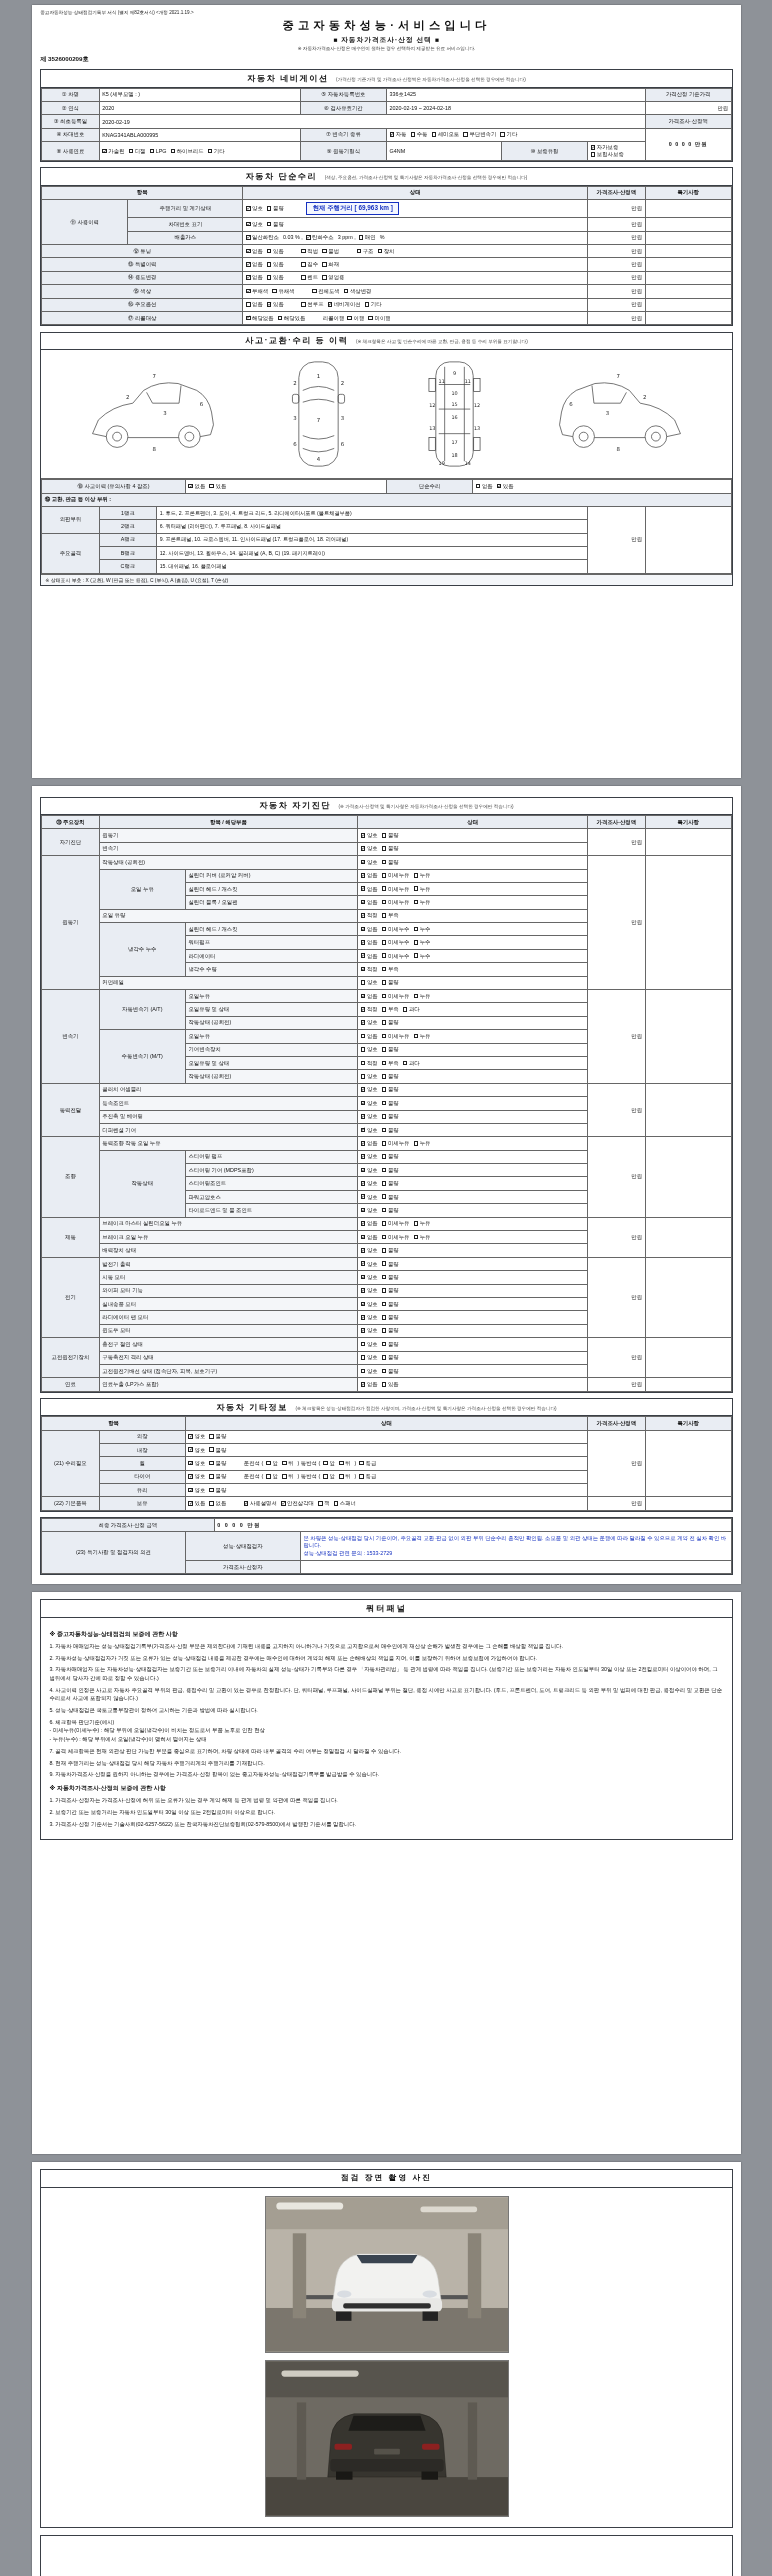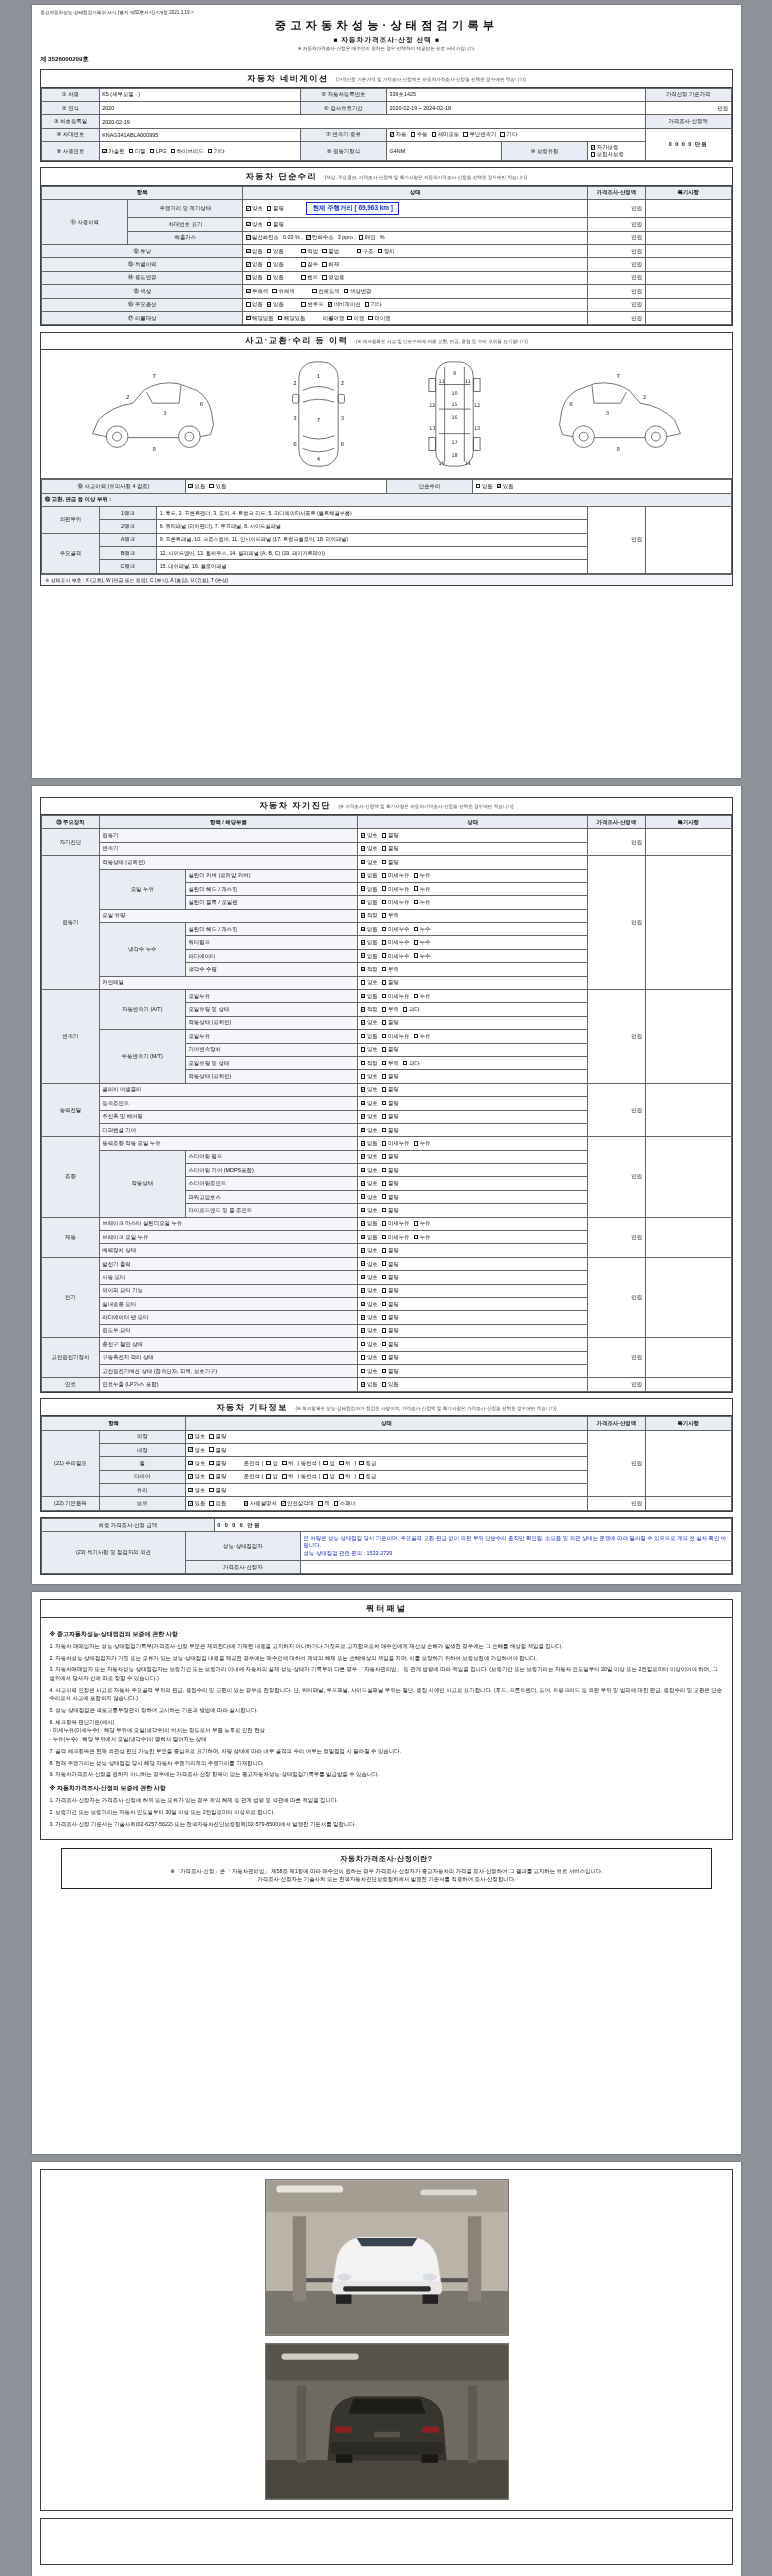--- a/index.html
+++ b/index.html
@@ -81,21 +81,21 @@
 
   svg text { font-family: "DejaVu Sans", sans-serif; }
 </style>
 </head>
 <body>
 
 <div class="sheet sheet1">
   <div class="topline">중고자동차성능·상태점검기록부 서식 (별지 제82호서식) &lt;개정 2021.1.19.&gt;</div>
 
   <div class="title-wrap">
-    <div class="doc-title">중고자동차성능·상태점검기록부</div>
+    <div class="doc-title">중고자동차성능·서비스입니다</div>
     <div class="doc-sub">■ 자동차가격조사·산정 선택 ■</div>
     <div class="doc-note">※ 자동차가격조사·산정은 매수인이 원하는 경우 선택하여 제공받는 유료 서비스입니다.</div>
   </div>
   <div class="doc-no">제 3526000209호</div>
 
   <div class="sec">
     <div class="sec-head">
       <span class="t">자동차 네비게이션</span>
       <span class="n">(가격산정 기준가격 및 가격조사·산정액은 자동차가격조사·산정을 선택한 경우에만 적습니다)</span>
     </div>
@@ -834,29 +834,25 @@
         </div>
       <p class="n-sec">※ 자동차가격조사·산정의 보증에 관한 사항</p>
       <div id="notes2">
           <p class="n-item">1. 가격조사·산정자는 가격조사·산정에 허위 또는 오류가 있는 경우 계약 해제 등 관계 법령 및 약관에 따른 책임을 집니다.</p>
           <p class="n-item">2. 보증기간 또는 보증거리는 자동차 인도일부터 30일 이상 또는 2천킬로미터 이상으로 합니다.</p>
           <p class="n-item">3. 가격조사·산정 기준서는 기술사회(02-6257-5622) 또는 한국자동차진단보증협회(02-579-8500)에서 발행한 기준서를 말합니다.</p>
         </div>
     </div>
   </div>
 
-  <div class="whatis-box">
-    <div class="w-title">자동차가격조사·산정이란?</div>
-    <p class="w-line">※「가격조사·산정」은 「자동차관리법」 제58조 제1항에 따라 매수인이 원하는 경우 가격조사·산정자가 중고자동차의 가격을 조사·산정하여 그 결과를 고지하는 유료 서비스입니다.</p>
-    <p class="w-line">가격조사·산정자는 기술사회 또는 한국자동차진단보증협회에서 발행한 기준서를 적용하여 조사·산정합니다.</p>
-  </div>
 </div>
 
 <div class="sheet sheet4">
   <div class="photo-box">
+    <div class="p-title">점검 장면 촬영 사진</div>
     <div class="photo-area">
       <div class="photo-frame">
         <svg viewBox="0 0 470 300" width="242" height="155">
           <rect width="470" height="300" fill="#b9b3a8"></rect>
           <rect width="470" height="62" fill="#a49e92"></rect>
           <rect y="215" width="470" height="85" fill="#7b766d"></rect>
           <rect x="20" y="10" width="130" height="14" rx="7" fill="#e8e6df"></rect>
           <rect x="300" y="18" width="110" height="11" rx="5" fill="#ddd9d0"></rect>
           <rect x="52" y="70" width="26" height="165" fill="#8a8478"></rect>
           <rect x="392" y="70" width="26" height="165" fill="#8a8478"></rect>

